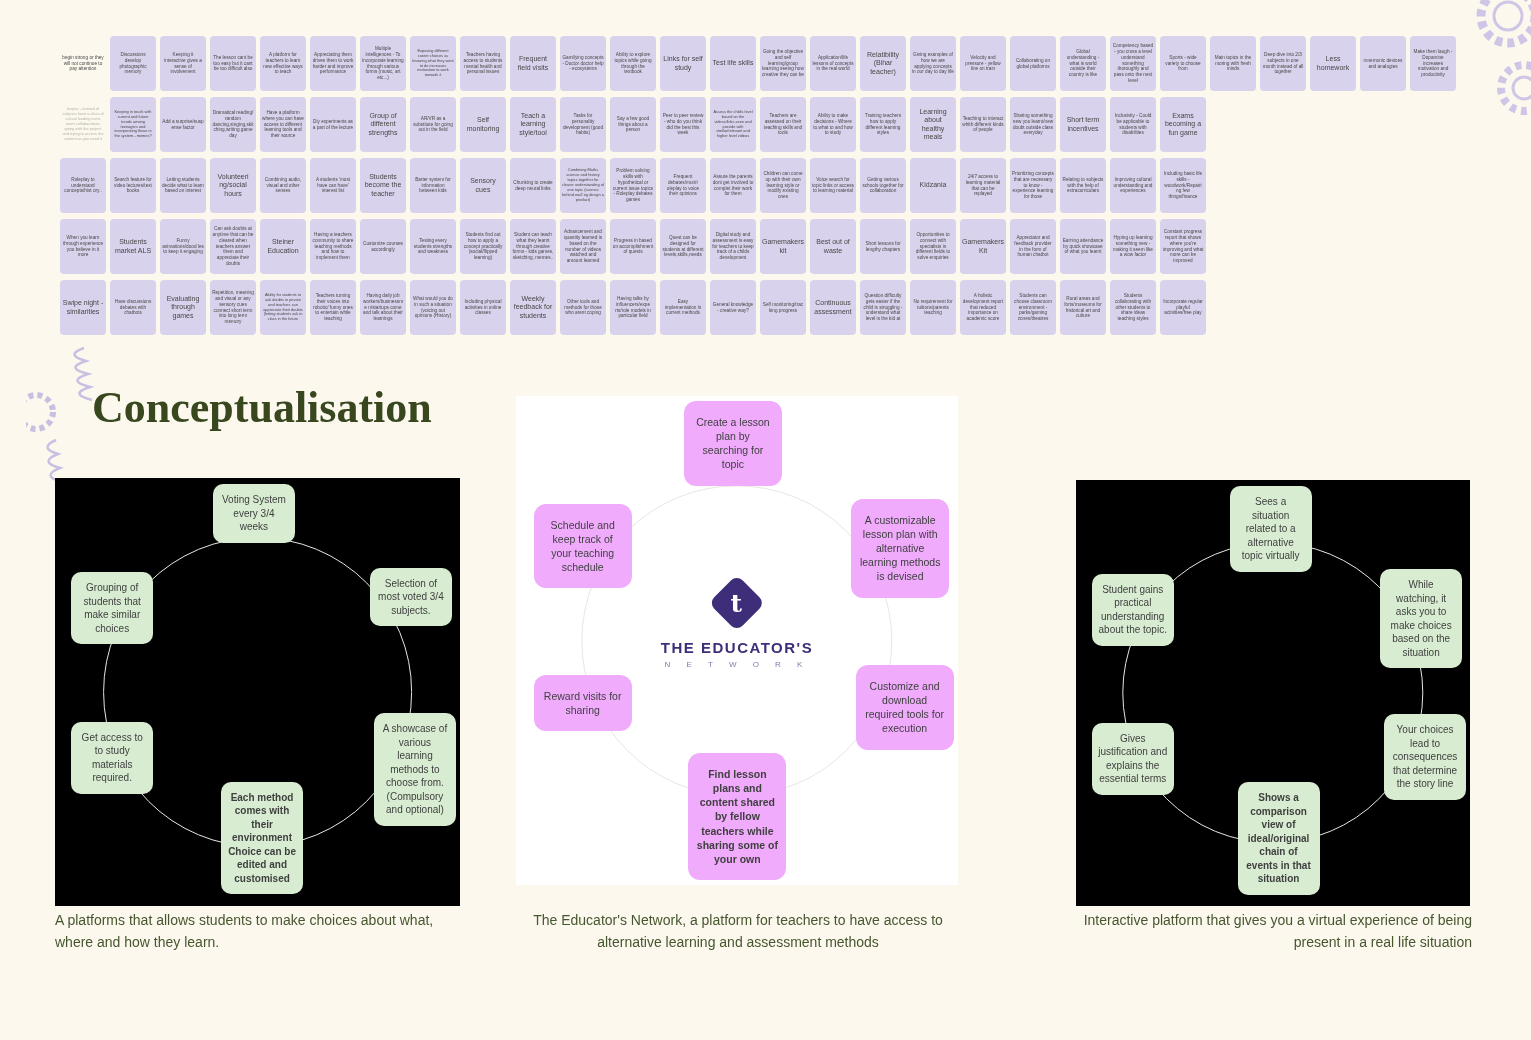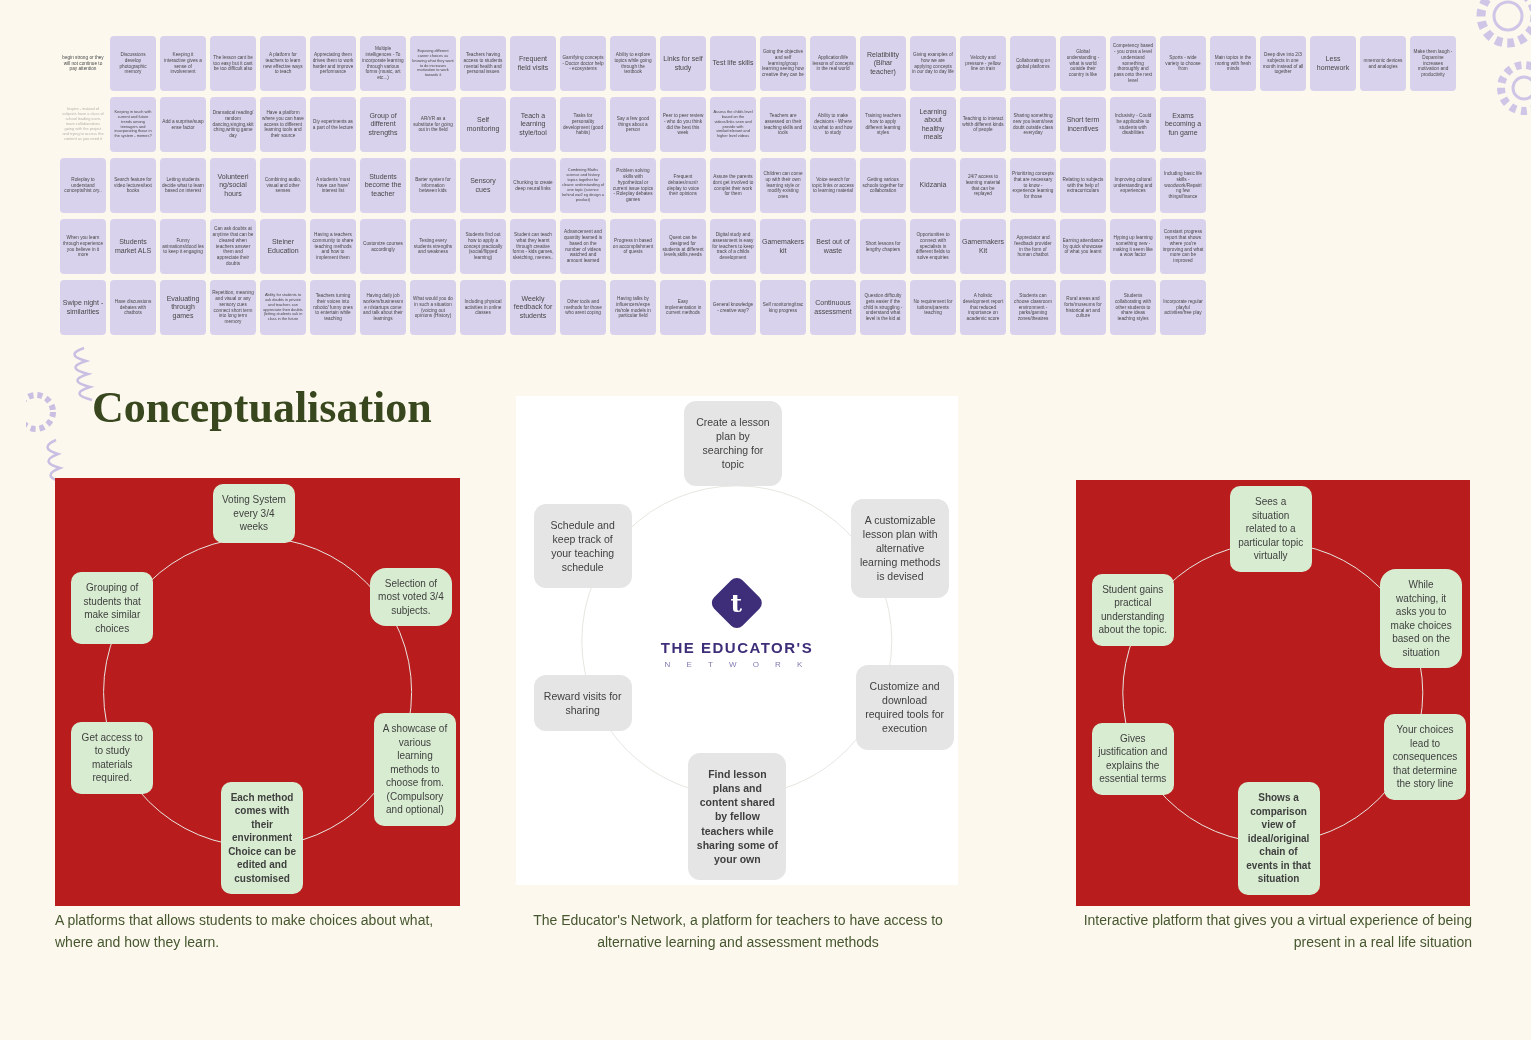--- a/index.html
+++ b/index.html
@@ -35,40 +35,40 @@
     font-family:"Liberation Serif", serif; font-size:19px; line-height:1.53;
   }
 
   
   .concept-title {
     position:absolute; left:92px; top:382px; margin:0;
     font-family:"Liberation Serif", serif; font-weight:600;
     font-size:44px; color:#38471e;
   }
 
-  .panel { position:absolute; background:#b91c1c; }
+  .panel { position:absolute; background:#000000; }
   .panel-left { left:55px;  top:478px; width:405px; height:428px; }
   .panel-mid  { left:516px; top:396px; width:442px; height:489px; background:#ffffff; }
   .panel-right{ left:1076px;top:480px; width:394px; height:426px; }
 
   .circle {
     position:absolute; left:50%; top:50%; transform:translate(-50%,-50%);
     width:76%; aspect-ratio:1/1; border:1px solid #e7e6e0; border-radius:50%;
   }
   .panel-mid .circle { width:70%; }
 
   .mnote {
     position:absolute; width:82px; box-sizing:border-box;
     padding:9px 6px; border-radius:10px;
     font-size:10px; line-height:1.35; text-align:center; color:#3f3f3f;
   }
   .mnote.green  { background:#d8ecd1; }
-  .mnote.purple { background:#e5e5e5; }
+  .mnote.purple { background:#f0abfc; }
   .pos-0 { left:39%; top:1.5%; }
-  .pos-1 { right:2%; top:21%;border-radius:16px; }
+  .pos-1 { right:2%; top:21%; }
   .pos-2 { right:1%; top:55%; }
   .pos-3 { left:41%; top:71%;font-weight:bold; }
   .pos-4 { left:4%;  top:57%; }
   .pos-5 { left:4%;  top:22%; }
   .panel-mid .mnote { width:98px; padding:14px 8px; border-radius:12px; font-size:10.5px; }
   .panel-mid .pos-0 { left:38%; top:1%; }
   .panel-mid .pos-3 { left:39%; top:73%; }
 
   
   .logo { position:absolute; left:50%; top:47%; transform:translate(-50%,-50%); text-align:center; }
@@ -281,21 +281,21 @@
       <div class="mnote pos-2 purple">Customize and download required tools for execution</div>
       <div class="mnote pos-1 purple">A customizable lesson plan with alternative learning methods is devised</div>
       <div class="mnote pos-3 purple">Find lesson plans and content shared by fellow teachers while sharing some of your own</div>
       <div class="mnote pos-4 purple">Reward visits for sharing</div>
       <div class="mnote pos-5 purple">Schedule and keep track of your teaching schedule</div>
     </section>
 
   <section class="panel panel-right">
     <div class="circle"></div>
     <div></div>
-  <div class="mnote pos-0 green">Sees a situation related to a particular topic virtually</div>
+  <div class="mnote pos-0 green">Sees a situation related to a alternative topic virtually</div>
       <div class="mnote pos-1 green">While watching, it asks you to make choices based on the situation</div>
       <div class="mnote pos-2 green">Your choices lead to consequences that determine the story line</div>
       <div class="mnote pos-3 green">Shows a comparison view of ideal/original chain of events in that situation</div>
       <div class="mnote pos-4 green">Gives justification and explains the essential terms</div>
       <div class="mnote pos-5 green">Student gains practical understanding about the topic.</div>
     </section>
 
   <p class="caption caption-left">A platforms that allows students to make choices about what, where and how they learn.</p>
   <p class="caption caption-right">Interactive platform that gives you a virtual experience of being present in a real life situation</p>
   <p class="caption caption-mid">The Educator's Network, a platform for teachers to have access to alternative learning and assessment methods</p>

